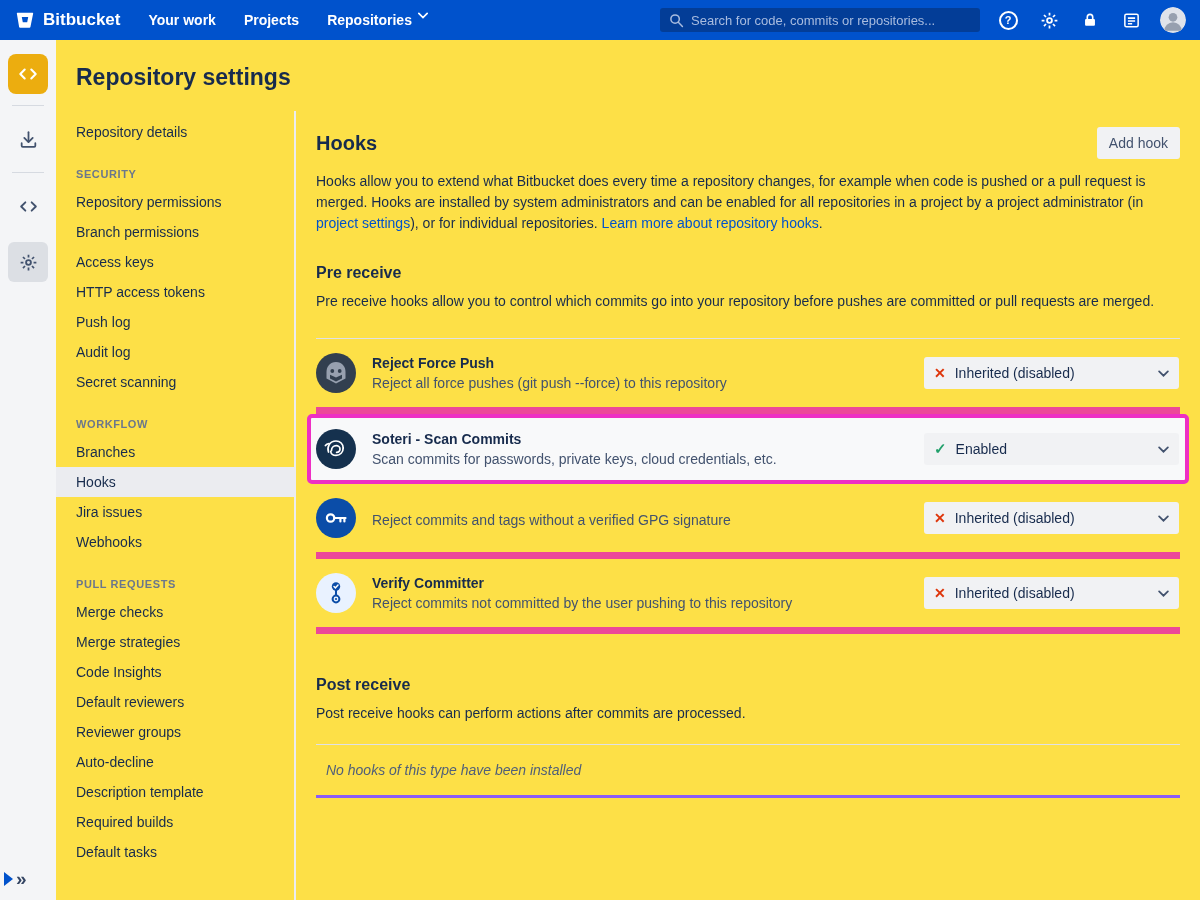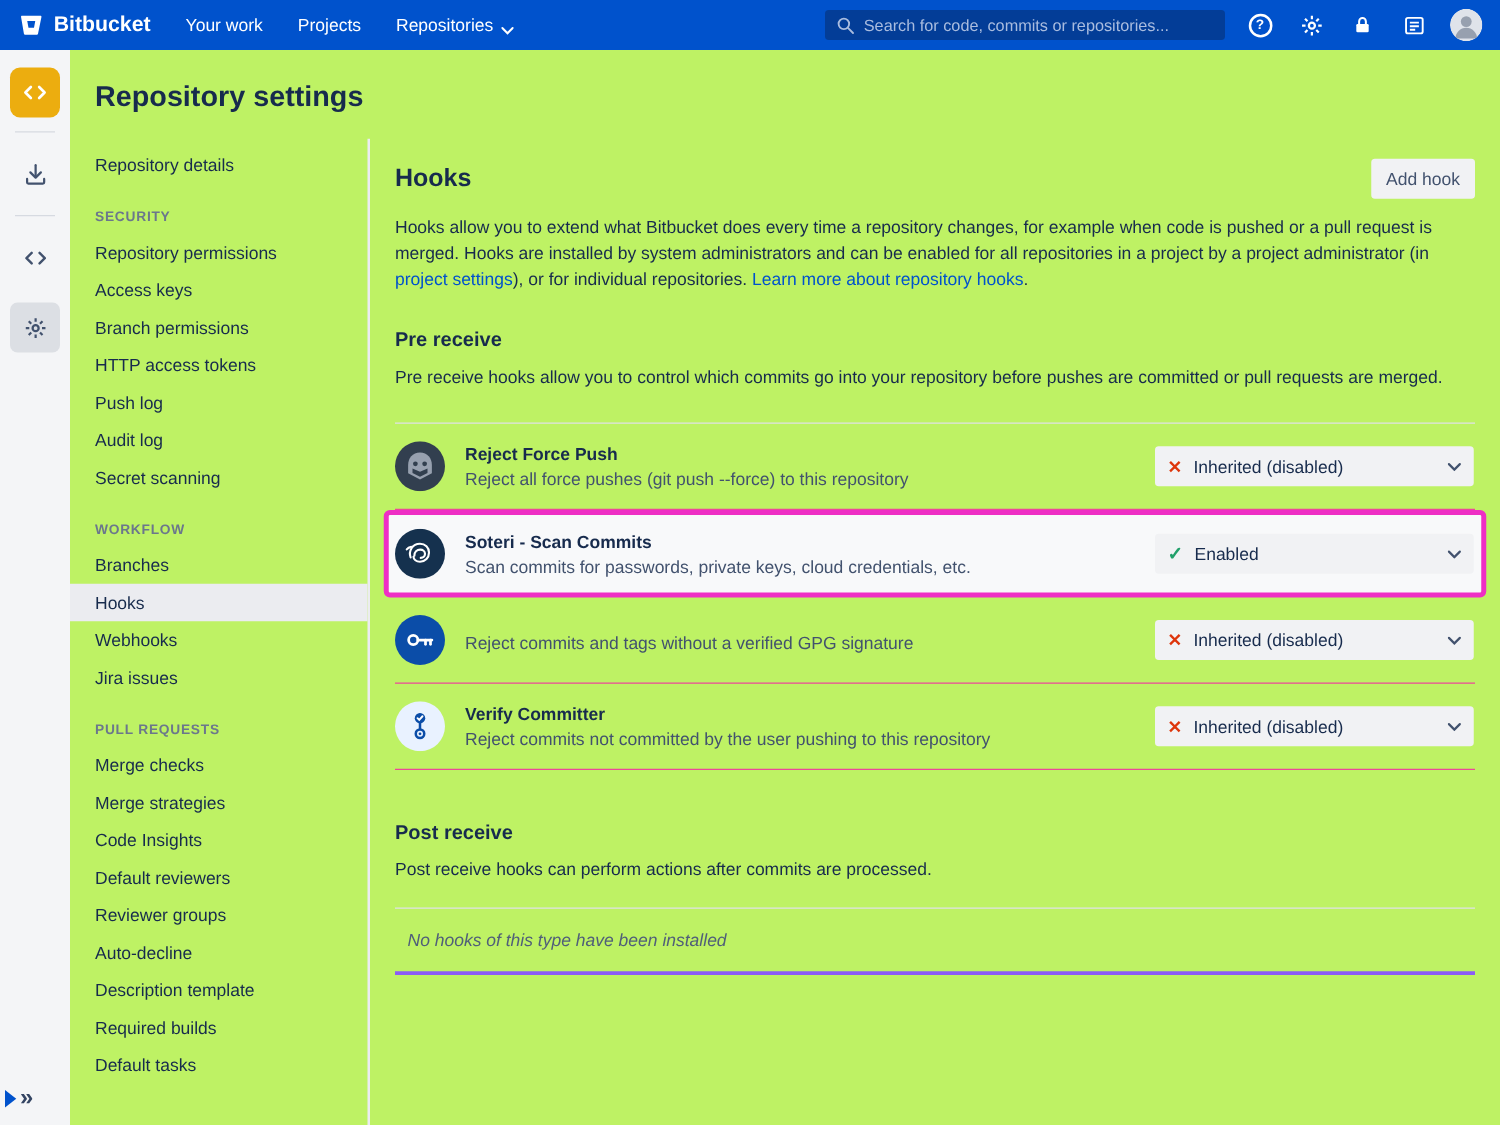--- a/index.html
+++ b/index.html
@@ -3,42 +3,42 @@
 <meta charset="utf-8">
 <style>
   * { box-sizing: border-box; margin: 0; padding: 0; }
   html, body { width: 1200px; height: 900px; overflow: hidden; }
   body { font-family: "Liberation Sans", sans-serif; background: #fff; color: #172B4D; }
 
   
   .topnav { height: 40px; background: #0052CC; display: flex; align-items: center; padding: 0 14px; color: #fff; }
   .brand { display: flex; align-items: center; gap: 7px; font-weight: bold; font-size: 17px; margin-right: 28px; cursor: pointer; }
   .nav-links { display: flex; gap: 28px; font-size: 14px; align-items: center; }
-  .nav-link { display: flex; align-items: flex-end; gap: 6px; cursor: pointer; white-space: nowrap; }
+  .nav-link { display: flex; align-items: flex-start; gap: 6px; cursor: pointer; white-space: nowrap; font-weight: bold; }
   .topnav-spacer { flex: 1; }
   .search { width: 320px; height: 16px; background: rgba(9,30,66,0.38); border-radius: 3px; display: flex; align-items: center; padding: 12px 9px; gap: 7px; margin-right: 16px; }
   .search input { background: transparent; border: none; outline: none; color: #fff; font-size: 13px; width: 100%; font-family: inherit; }
   .search input::placeholder { color: #A9BCDF; }
   .top-icons { display: flex; align-items: center; gap: 17px; }
   .icon-btn { width: 24px; height: 24px; display: flex; align-items: center; justify-content: center; cursor: pointer; }
   .help-circle { width: 19px; height: 19px; border: 2px solid #fff; border-radius: 50%; display: flex; align-items: center; justify-content: center; font-size: 11px; font-weight: bold; }
   .avatar { width: 26px; height: 26px; border-radius: 50%; overflow: hidden; cursor: pointer; }
 
   
   .shell { display: flex; height: 860px; }
   .rail { width: 56px; background: #F4F5F7; display: flex; flex-direction: column; align-items: center; padding: 14px 0 12px; flex: none; }
   .repo-avatar { width: 40px; height: 40px; border-radius: 8px; background: #ECAD0F; display: flex; align-items: center; justify-content: center; cursor: pointer; }
   .rail-divider { width: 32px; height: 1px; background: #D6DAE1; margin: 11px 0; }
   .rail-btn { width: 40px; height: 40px; display: flex; align-items: center; justify-content: center; border-radius: 6px; margin: 2px 0; cursor: pointer; }
   .rail-btn.selected { background: #DCDFE4; margin-top: 14px; }
   .rail-expand { margin-top: auto; display: flex; align-items: center; gap: 3px; align-self: flex-start; padding-left: 4px; cursor: pointer; }
   .blue-tri { width: 0; height: 0; border-top: 7px solid transparent; border-bottom: 7px solid transparent; border-left: 9px solid #0052CC; }
   .chevrons { font-size: 19px; color: #344563; font-weight: bold; line-height: 1; }
 
-  .content { flex: 1; display: flex; flex-direction: column; background: #bef264; min-width: 0; }
+  .content { flex: 1; display: flex; flex-direction: column; background: #fde047; min-width: 0; }
   .page-header { padding: 24px 0 20px 20px; }
   .page-header h1 { font-size: 23px; font-weight: 600; color: #172B4D; }
 
   .body-wrap { display: flex; flex: 1; min-height: 0; }
 
   
   .sidebar { width: 240px; border-right: 2px solid #EBECF0; padding: 6px 0 20px; flex: none; }
   .side-item { height: 30px; display: flex; align-items: center; padding: 0 20px; font-size: 14px; color: #172B4D; cursor: pointer; }
   .side-item.selected { background: #EBECF0; }
   .side-header { margin: 21px 20px 7px; font-size: 11px; font-weight: bold; color: #6B778C; letter-spacing: 0.6px; }
@@ -49,21 +49,21 @@
   .main-header h2 { font-size: 20px; font-weight: 600; color: #172B4D; }
   .btn { background: #F1F2F4; border: none; border-radius: 3px; padding: 8px 12px; font-size: 14px; color: #42526E; cursor: pointer; font-family: inherit; }
 
   .intro { margin-top: 12px; font-size: 14px; color: #172B4D; line-height: 1.5; }
   a.link { color: #0052CC; text-decoration: none; cursor: pointer; }
 
   .section-h { margin-top: 30px; font-size: 16px; font-weight: 600; color: #172B4D; }
   .section-desc { margin-top: 9px; font-size: 14px; color: #172B4D; line-height: 1.5; }
 
   .hook-list { margin-top: 26px; border-top: 1px solid #DFE1E6; }
-  .hook-row { display: flex; align-items: center; padding: 14px 0; border-bottom: 1px solid #ec4899; }
+  .hook-row { display: flex; align-items: center; padding: 14px 0; border-bottom: 7px solid #ec4899; }
   .hook-row.highlighted { border: 4px solid #EE2FC4; border-radius: 5px; margin: 0 -9px; padding: 11px 5px; background: #F8F9FA; }
   .hook-icon { width: 40px; height: 40px; margin-right: 16px; flex: none; }
   .hook-text { flex: 1; min-width: 0; }
   .hook-name { font-size: 14px; font-weight: bold; color: #172B4D; }
   .hook-desc { font-size: 14px; color: #42526E; margin-top: 4px; }
   .select { width: 255px; height: 32px; background: #F1F2F4; border-radius: 3px; display: flex; align-items: center; padding: 0 10px; gap: 9px; cursor: pointer; flex: none; margin-right: 1px; }
   .status-x { color: #DE350B; font-weight: bold; font-size: 14px; }
   .status-check { color: #22A06B; font-weight: bold; font-size: 15px; }
   .select .label { flex: 1; font-size: 14px; color: #172B4D; }
 
@@ -201,24 +201,24 @@
       <aside class="sidebar">
         <div class="side-item">
             <span>Repository details</span>
           </div>
 
         <div class="side-header">SECURITY</div>
         <div class="side-item">
             <span>Repository permissions</span>
           </div>
         <div class="side-item">
+            <span>Branch permissions</span>
+          </div>
+        <div class="side-item">
             <span>Access keys</span>
-          </div>
-        <div class="side-item">
-            <span>Branch permissions</span>
           </div>
         <div class="side-item">
             <span>HTTP access tokens</span>
           </div>
         <div class="side-item">
             <span>Push log</span>
           </div>
         <div class="side-item">
             <span>Audit log</span>
           </div>
@@ -227,24 +227,24 @@
           </div>
 
         <div class="side-header">WORKFLOW</div>
         <div class="side-item">
             <span>Branches</span>
           </div>
         <div class="side-item selected">
             <span>Hooks</span>
           </div>
         <div class="side-item">
+            <span>Jira issues</span>
+          </div>
+        <div class="side-item">
             <span>Webhooks</span>
-          </div>
-        <div class="side-item">
-            <span>Jira issues</span>
           </div>
 
         <div class="side-header">PULL REQUESTS</div>
         <div class="side-item">
             <span>Merge checks</span>
           </div>
         <div class="side-item">
             <span>Merge strategies</span>
           </div>
         <div class="side-item">

